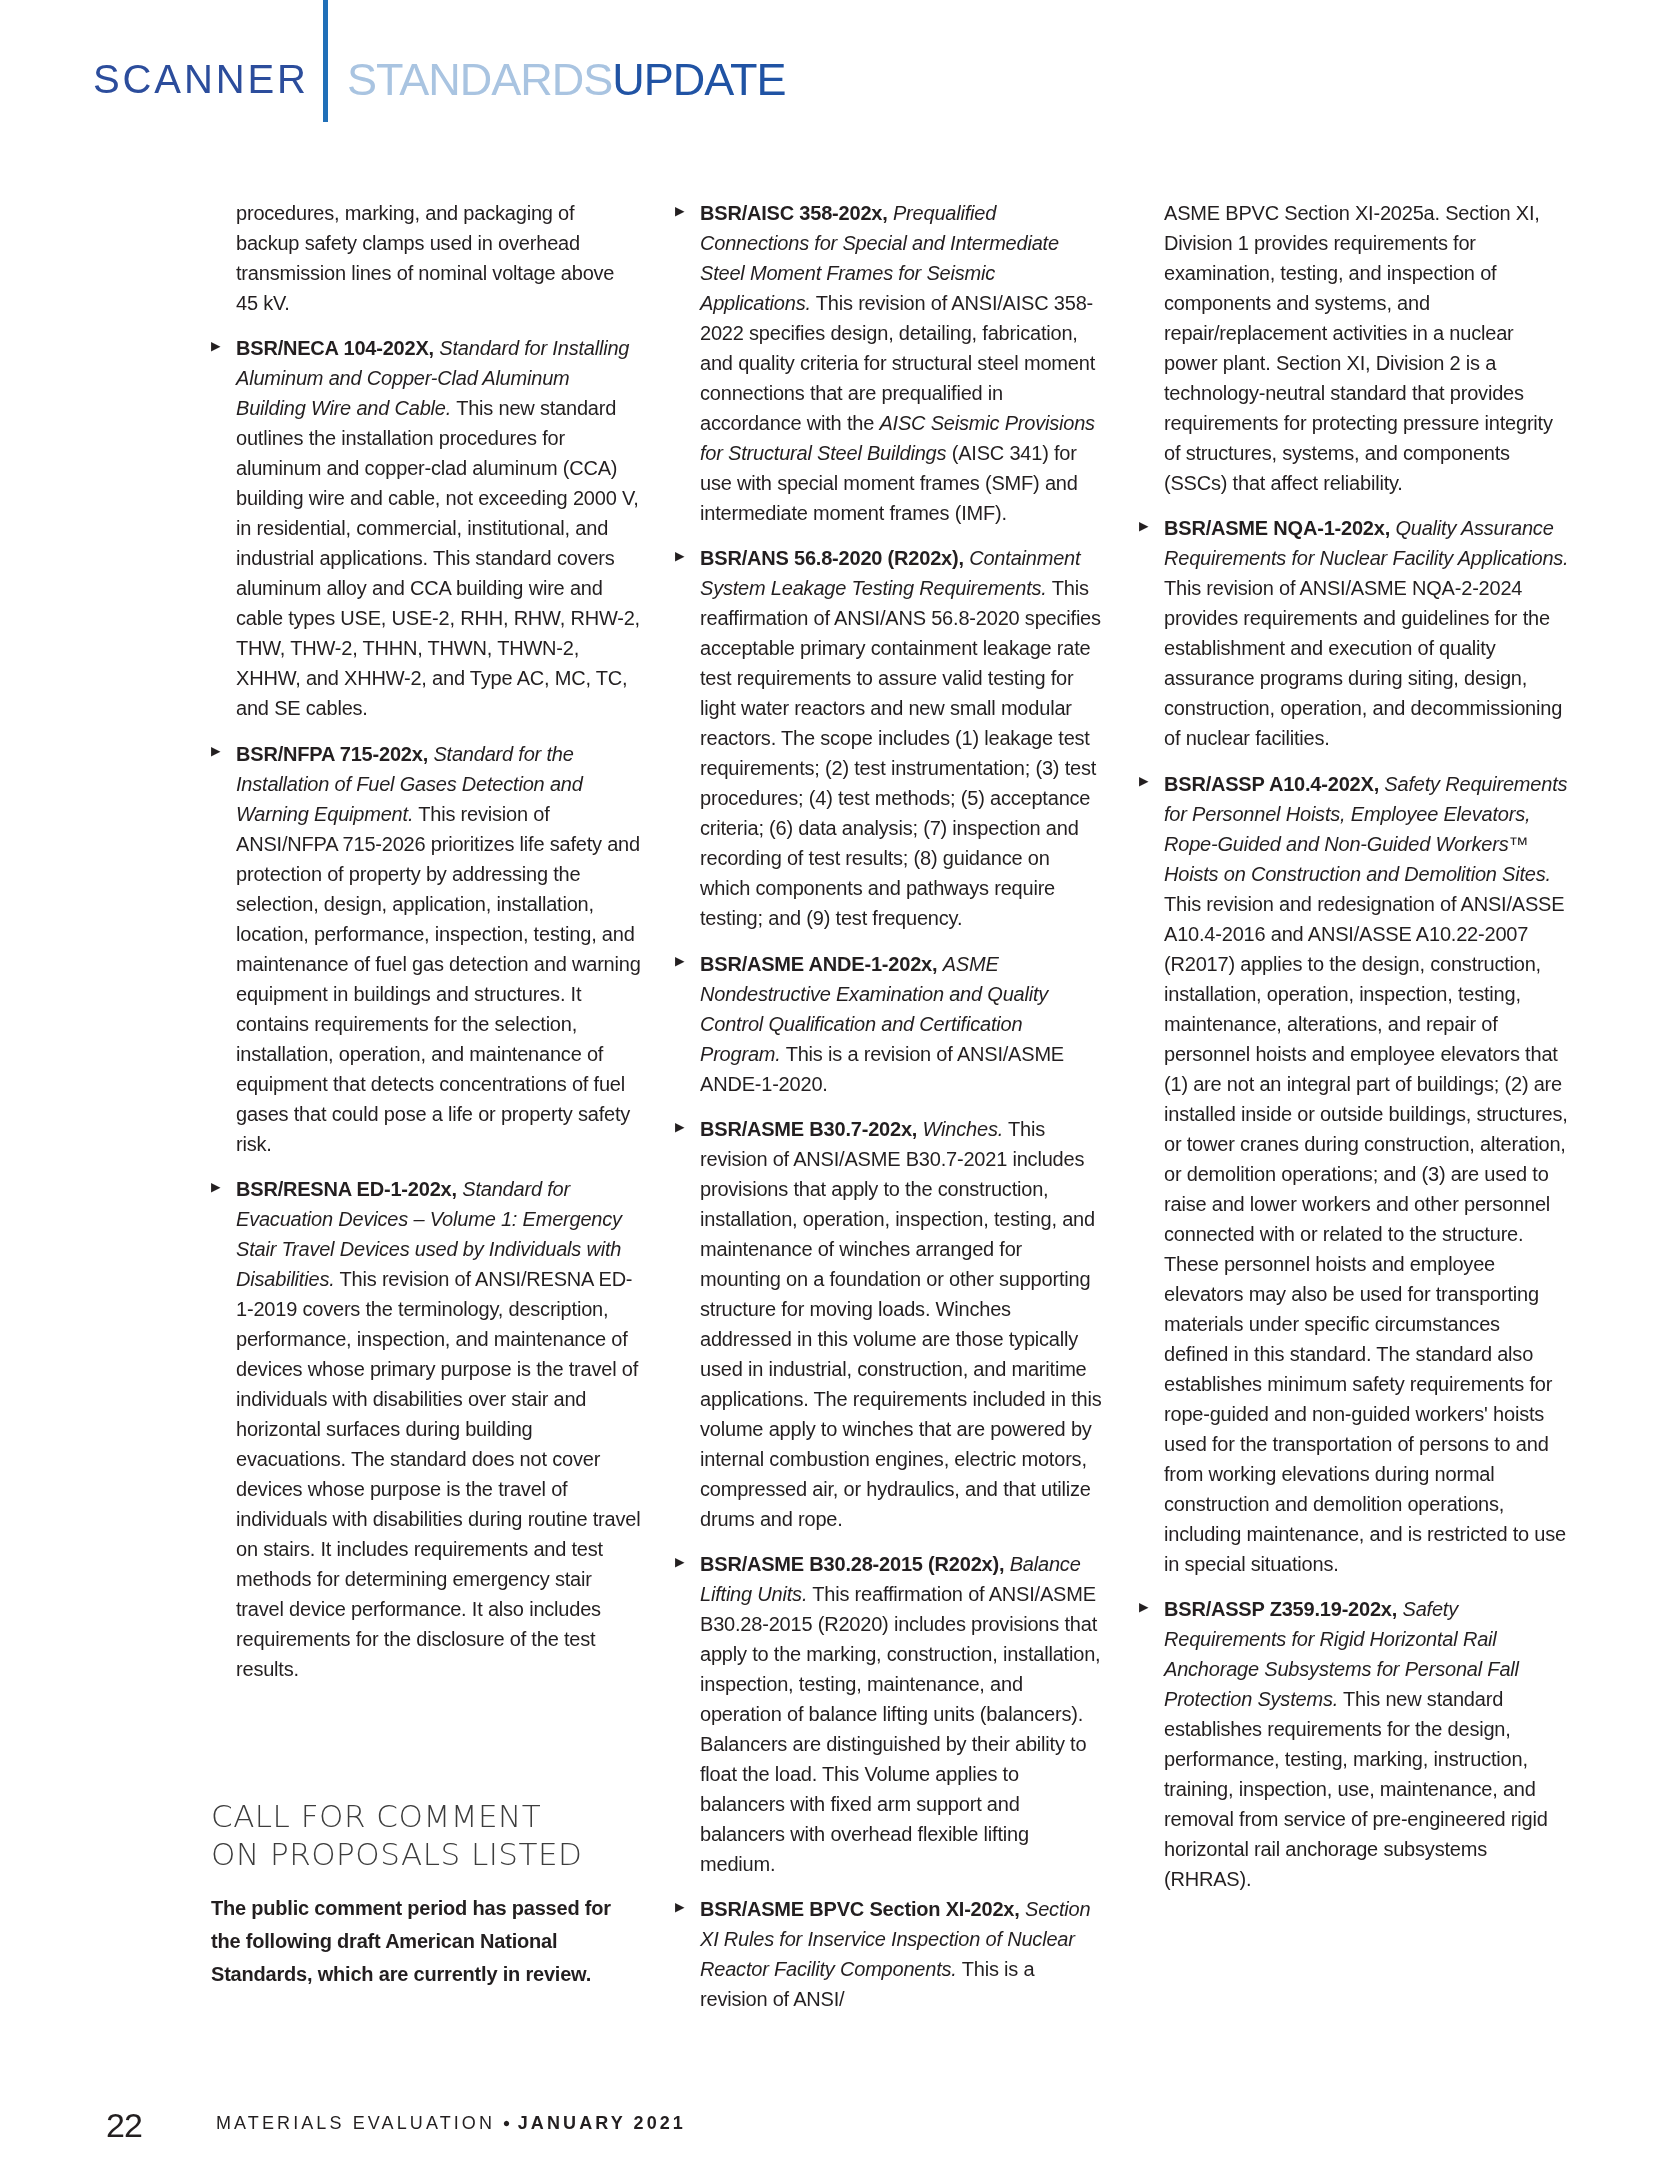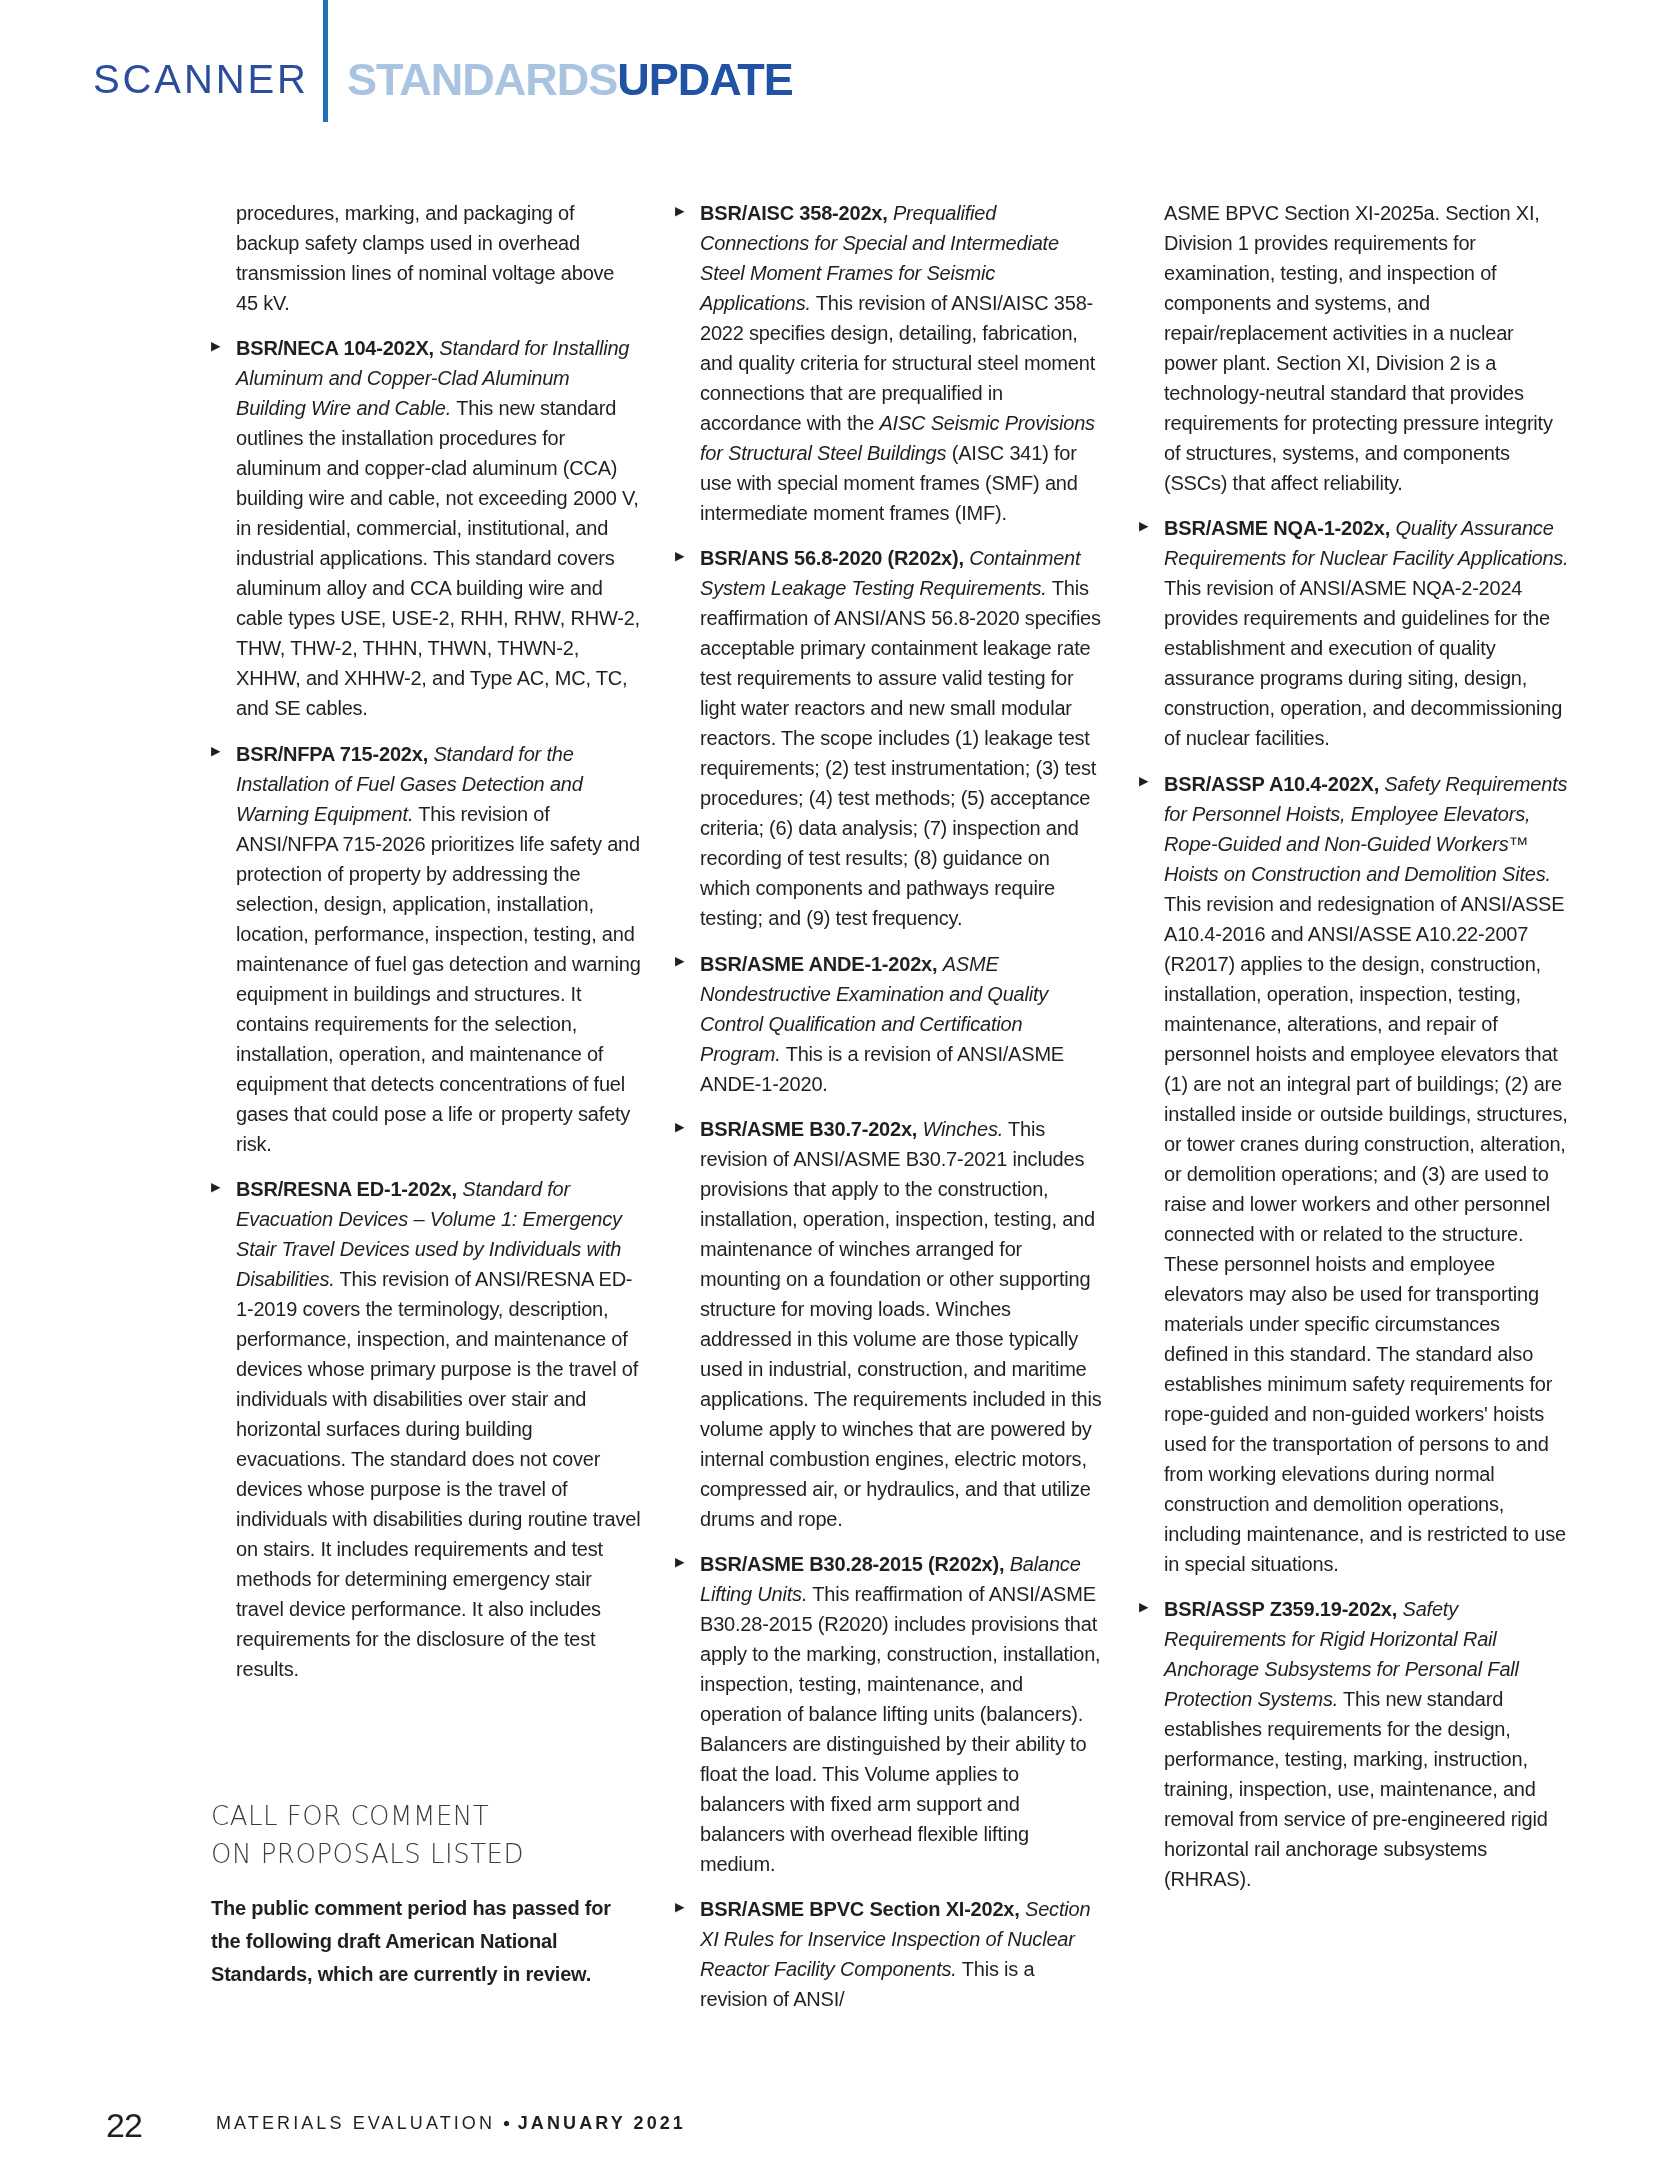--- a/index.html
+++ b/index.html
@@ -13,21 +13,21 @@
     position:absolute;left:93px;top:57px;
     font-size:40px;font-weight:300;letter-spacing:2.9px;
     color:var(--kicker,#2c4d9c);
   }
   .vrule{
     position:absolute;left:323px;top:0;width:4.8px;height:122px;
     background:var(--rule,#2170b8);
   }
   .masthead{
     position:absolute;left:347px;top:54px;
-    font-size:45px;font-weight:bold;letter-spacing:-1px;white-space:nowrap;
+    font-size:45px;font-weight:normal;letter-spacing:-1px;white-space:nowrap;
   }
   .masthead .light{color:var(--light,#a9c4e1)}
   .masthead .dark{color:var(--dark,#2053a4)}
   
   .columns{
     position:absolute;left:236px;top:198px;
     display:flex;gap:59px;align-items:flex-start;
   }
   .col{width:405px}
   .body{
@@ -38,21 +38,21 @@
   .entry .body{margin:0}
   .bullet{
     position:absolute;left:-25px;top:6.7px;
     font-size:12.4px;line-height:12.4px;color:var(--text,#231f20);
   }
   .code{font-weight:bold}
   .ttl{font-style:italic}
   .section-heading{
     margin:113px 0 19px -25px;
     font-family:"DejaVu Sans","Liberation Sans",sans-serif;
-    font-weight:200;font-size:26px;line-height:38px;
+    font-weight:200;font-size:31px;line-height:38px;
     letter-spacing:0.5px;color:#3d3d3d;white-space:nowrap;
   }
   .intro{
     font-size:20px;line-height:33px;font-weight:bold;
     margin:0 0 0 -25px;width:430px;letter-spacing:-0.2px;
   }
   
   .pagenum{
     position:absolute;left:106px;top:2106px;
     font-size:34px;font-weight:normal;letter-spacing:-1px;

